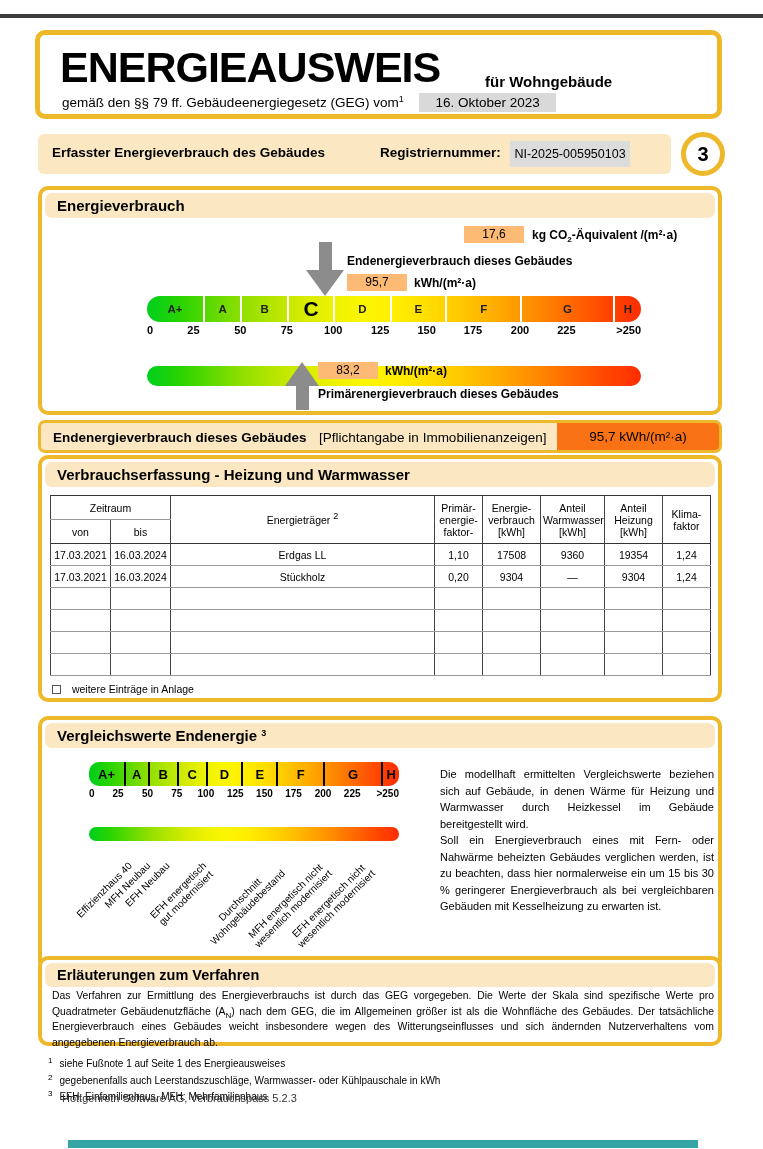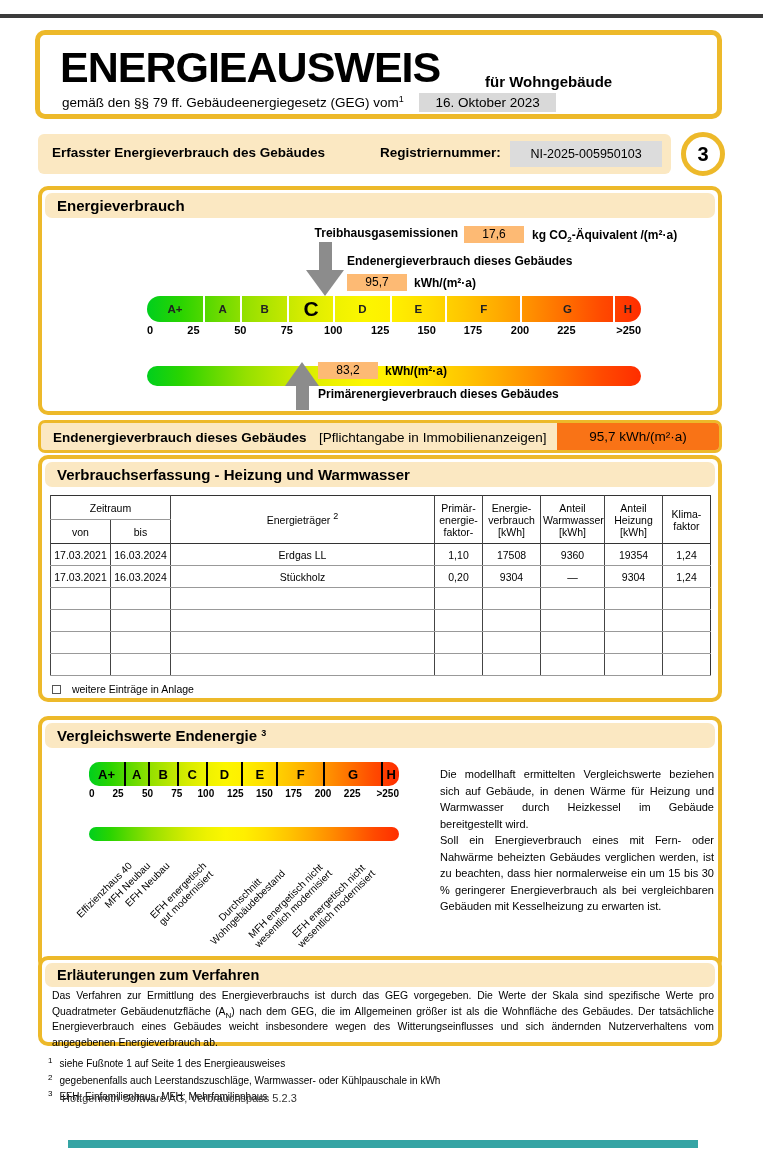--- a/index.html
+++ b/index.html
@@ -19,21 +19,21 @@
   .hdr-sub { position:absolute; left:445px; top:38px; font-size:15px; font-weight:bold; }
   .hdr-law { position:absolute; left:22px; top:58px; font-size:13.5px; }
   .date-box { display:inline-block; background:#d9d9d9; padding:2px 16px; margin-left:12px; font-size:13.5px; }
   .supmark { font-size:9px; position:relative; top:-5px; }
   .submark { font-size:8px; position:relative; top:3px; }
 
   
   .reg-bar { position:absolute; left:38px; top:134px; width:633px; height:40px; background:#fbe8c2; border-radius:6px; }
   .reg-label { position:absolute; left:14px; top:11px; font-size:13.5px; font-weight:bold; }
   .reg-num-label { position:absolute; left:342px; top:11px; font-size:13.5px; font-weight:bold; }
-  .reg-num-box { position:absolute; left:472px; top:7px; width:152px; height:26px; background:#dcdcdc; font-size:12.5px; text-align:center; line-height:26px; }
+  .reg-num-box { position:absolute; left:472px; top:7px; width:120px; height:26px; background:#dcdcdc; font-size:12.5px; text-align:center; line-height:26px; }
   .page-badge { position:absolute; left:681px; top:132px; width:44px; height:44px; border:5px solid #edb92a; border-radius:50%; background:#fff; text-align:center; line-height:34px; font-size:20px; font-weight:bold; }
 
   
   .energy-box { left:38px; top:186px; width:684px; height:229px; }
   .energy-box .inner { position:absolute; left:0; top:0; right:0; bottom:0; }
   .ghg-label { position:absolute; left:0; top:36px; width:416px; text-align:right; font-size:12px; font-weight:bold; }
   .val-box { position:absolute; background:#fdba74; width:60px; height:17px; font-size:12px; text-align:center; line-height:17px; }
   .unit-lbl { position:absolute; font-size:12px; font-weight:bold; }
   .blk-lbl { position:absolute; font-size:12px; font-weight:bold; }
 
@@ -121,21 +121,20 @@
   <div class="reg-bar">
     <span class="reg-label">Erfasster Energieverbrauch des Gebäudes</span>
     <span class="reg-num-label">Registriernummer:</span>
     <span class="reg-num-box">NI-2025-005950103</span>
   </div>
   <div class="page-badge">3</div>
 
   <div class="gold-box energy-box">
     <div class="sec-head">Energieverbrauch</div>
     <div class="inner">
-      <div class="ghg-label">Treibhausgasemissionen</div>
       <div class="val-box" style="left:422px; top:36px;">17,6</div>
       <div class="unit-lbl" style="left:490px; top:38px;"><span>kg CO</span><span class="submark">2</span><span>-Äquivalent /(m²·a)</span></div>
 
       <div class="arrow-shaft" style="left:277px; top:52px; height:30px;"></div>
       <div class="arrow-head-down" style="left:264px; top:80px;"></div>
 
       <div class="blk-lbl" style="left:305px; top:64px;">Endenergieverbrauch dieses Gebäudes</div>
       <div class="val-box" style="left:305px; top:84px;">95,7</div>
       <div class="unit-lbl" style="left:372px; top:86px;">kWh/(m²·a)</div>
 

